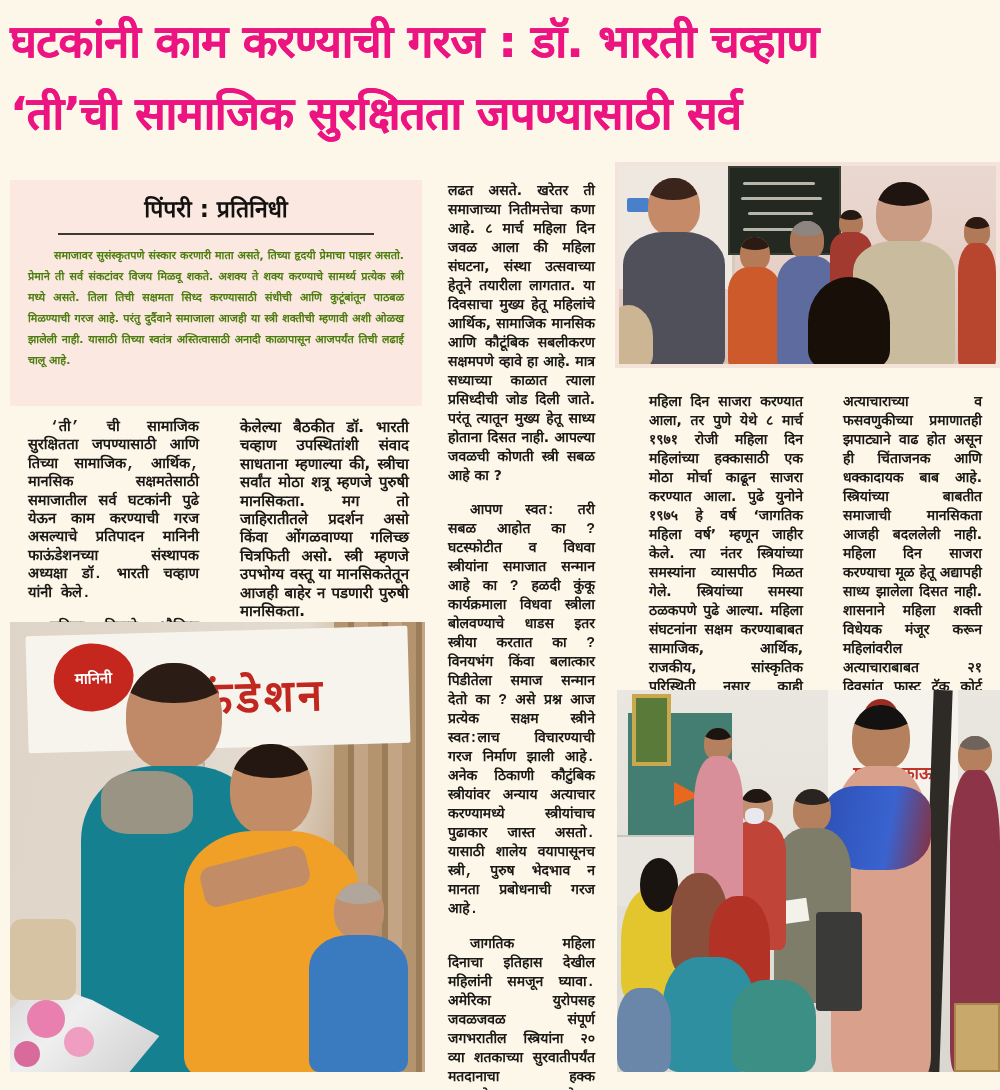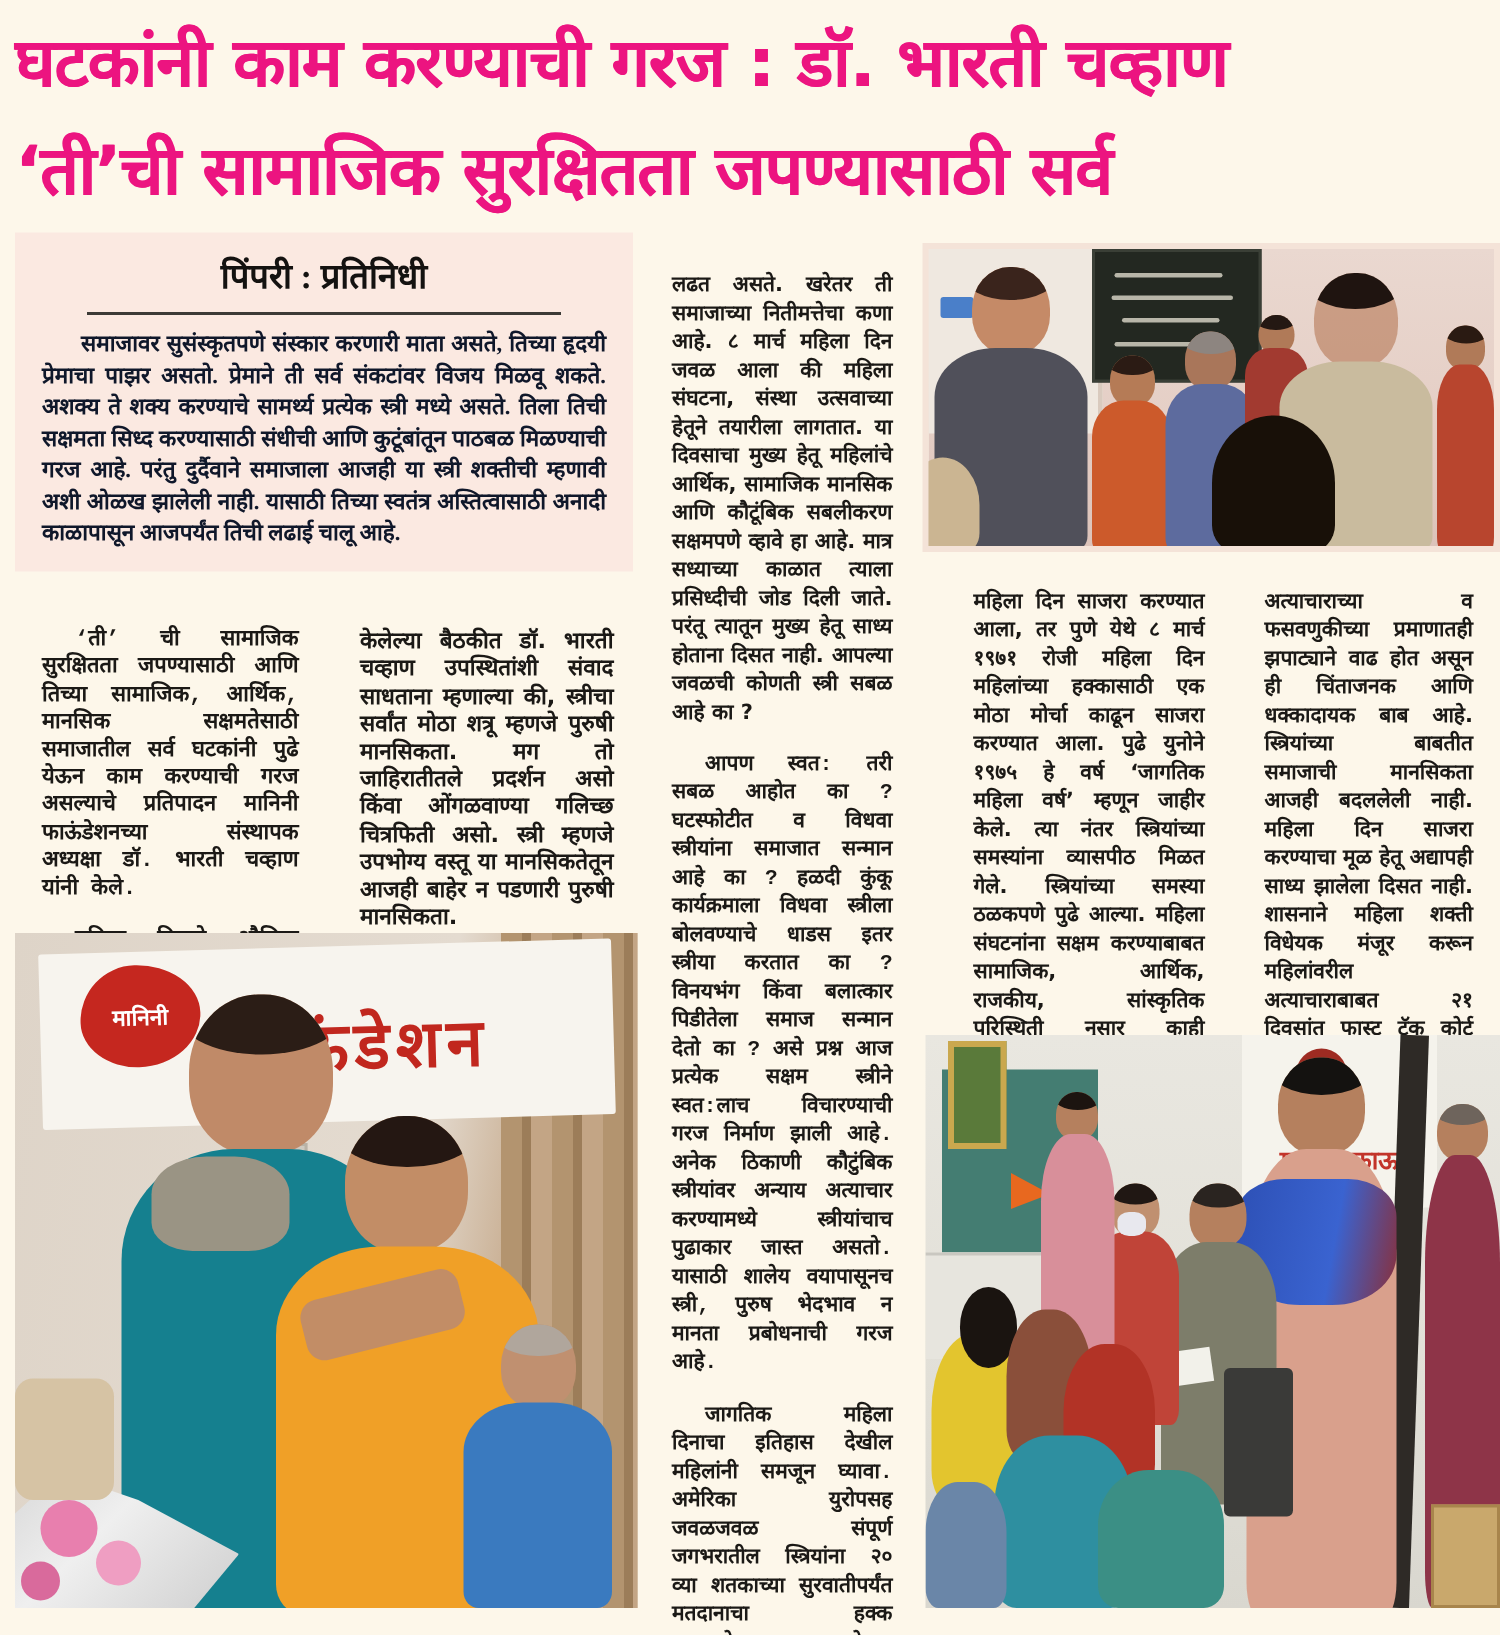--- a/index.html
+++ b/index.html
@@ -11,33 +11,33 @@
   }
   
   .headline{
     position:absolute;left:10px;top:6px;width:986px;
     font-size:45px;font-weight:800;line-height:72px;
     letter-spacing:-0.5px;
     text-shadow:0.6px 0 currentColor;
   }
   
   .lead-box{
-    position:absolute;left:10px;top:155px;width:412px;height:226px;
-    box-sizing:border-box;padding:8px 18px 2px 18px;font-family:Liberation Serif, serif;
+    position:absolute;left:10px;top:180px;width:412px;height:226px;
+    box-sizing:border-box;padding:8px 18px 2px 18px;
   }
   .lead-box .dateline{
     text-align:center;font-size:23px;font-weight:700;color:#141210;
     margin-top:4px;
   }
   .lead-box .rule{
     width:84%;margin:9px auto 10px auto;border-top:2px solid #3c3a36;
   }
   .lead-box .lead-para{
-    font-size:15px;line-height:21px;font-weight:600;
-    text-align:justify;text-indent:26px;margin:0;color:#0f172a;
+    font-size:11px;line-height:21px;font-weight:600;
+    text-align:justify;text-indent:26px;margin:0;color:#4d7c0f;
   }
   
   .col{position:absolute;font-size:14px;line-height:19px;font-weight:600;
        text-align:justify;color:#1b1916;}
   .col p{margin:16px;}
   .col p.indent{text-indent:22px;font-family:Liberation Mono, monospace;}
   .col1{left:12px;top:402px;width:203px;height:218px;font-size:14.6px;line-height:18.4px;}
   .col2{left:224px;top:402px;width:201px;height:218px;font-size:15px;line-height:18.4px;}
   .col3{left:432px;top:165px;width:179px;height:908px;}
   .col4{left:633px;top:376px;width:186px;height:306px;}

